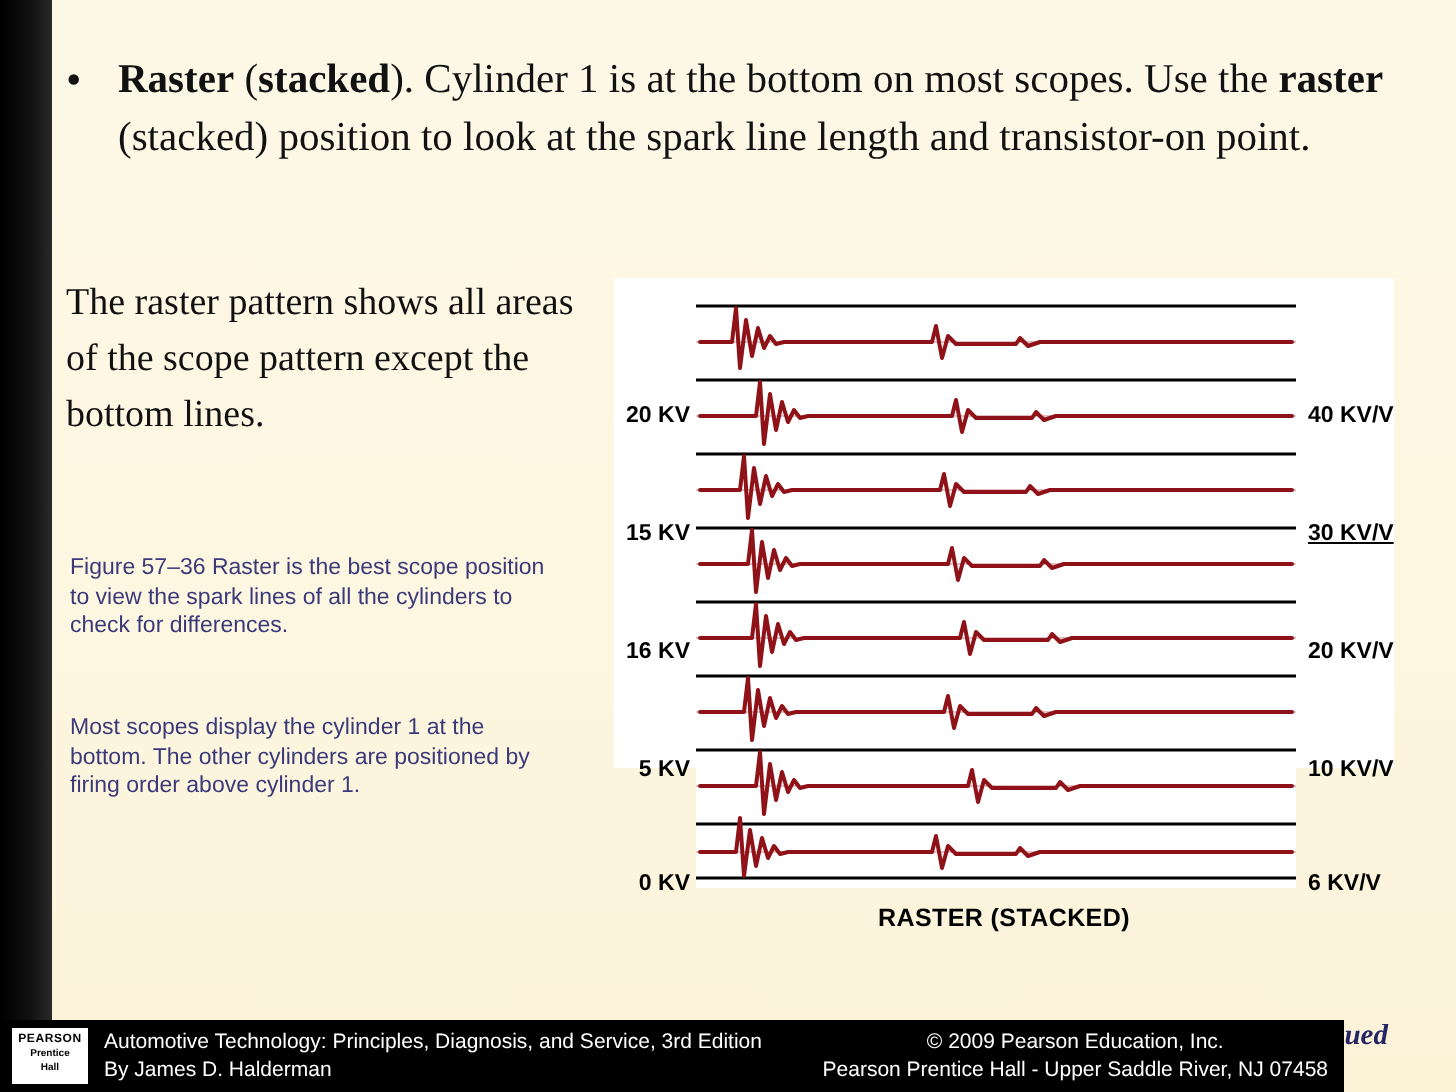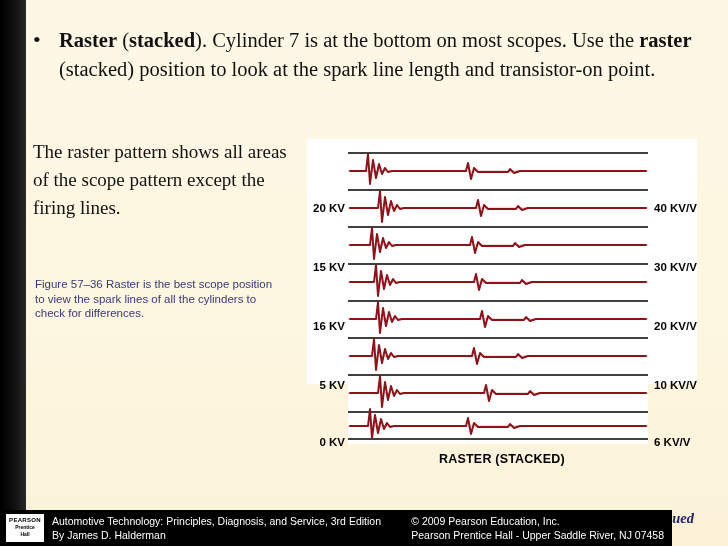--- a/index.html
+++ b/index.html
@@ -172,48 +172,49 @@
     top: 4px;
     font-family: "Liberation Sans", sans-serif;
     font-size: 10.5px;
     line-height: 14px;
     color: #fff;
   }
   .footer-right {
     position: absolute;
     right: 8px;
     top: 4px;
-    text-align: left;
+    text-align: center;
     font-family: "Liberation Sans", sans-serif;
     font-size: 10.5px;
     line-height: 14px;
     color: #fff;
   }
 </style>
 </head>
 <body>
 
 <div class="slide">
 
   <div class="left-strip">
     <div class="left-strip-inner"></div>
   </div>
 
   <div class="bullet-block">
     <div class="bullet-row">
       <div class="bullet-dot">•</div>
       <div class="bullet-text">
-        <span class="b">Raster</span><span> (</span><span class="b">stacked</span><span>). Cylinder 7 is at the bottom on most scopes. Use the </span><span class="b">raster</span><span> (stacked) position to look at the spark line length and transistor-on point.</span>
+        <span class="b">Raster</span><span> (</span><span class="b">stacked</span><span>). Cylinder 1 is at the bottom on most scopes. Use the </span><span class="b">raster</span><span> (stacked) position to look at the spark line length and transistor-on point.</span>
       </div>
     </div>
   </div>
 
-  <div class="para-main">The raster pattern shows all areas of the scope pattern except the firing lines.</div>
+  <div class="para-main">The raster pattern shows all areas of the scope pattern except the bottom lines.</div>
 
   <div class="caption" id="caption-1">Figure 57–36  Raster is the best scope position to view the spark lines of all the cylinders to check for differences.</div>
+  <div class="caption" id="caption-2">Most scopes display the cylinder 1 at the bottom. The other cylinders are positioned by firing order above cylinder 1.</div>
 
   <div class="figure">
     <div class="scope-area">
       <svg class="scope-svg" width="300" height="300" viewBox="0 0 300 300">
         <rect x="0" y="0" width="300" height="300" fill="#ffffff"></rect>
 
         <g stroke="#000000" stroke-width="1.6">
           <line x1="0" y1="9" x2="300" y2="9"></line>
           <line x1="0" y1="46" x2="300" y2="46"></line>
           <line x1="0" y1="83" x2="300" y2="83"></line>
@@ -257,21 +258,21 @@
       </svg>
     </div>
 
     <div class="fig-label lab-left" style="top:63px;">20 KV</div>
     <div class="fig-label lab-left" style="top:122px;">15 KV</div>
     <div class="fig-label lab-left" style="top:181px;">16 KV</div>
     <div class="fig-label lab-left" style="top:240px;">5 KV</div>
     <div class="fig-label lab-left" style="top:297px;">0 KV</div>
 
     <div class="fig-label" style="left:347px; top:63px;text-align:center;">40 KV/V</div>
-    <div class="fig-label" style="left:347px; top:122px;">30 KV/V</div>
+    <div class="fig-label" style="left:347px; top:122px;text-decoration:underline;">30 KV/V</div>
     <div class="fig-label" style="left:347px; top:181px;">20 KV/V</div>
     <div class="fig-label" style="left:347px; top:240px;">10 KV/V</div>
     <div class="fig-label" style="left:347px; top:297px;">6 KV/V</div>
 
     <div class="fig-caption">RASTER (STACKED)</div>
   </div>
 
   <div class="continued">Continued</div>
 
   <div class="footer">

